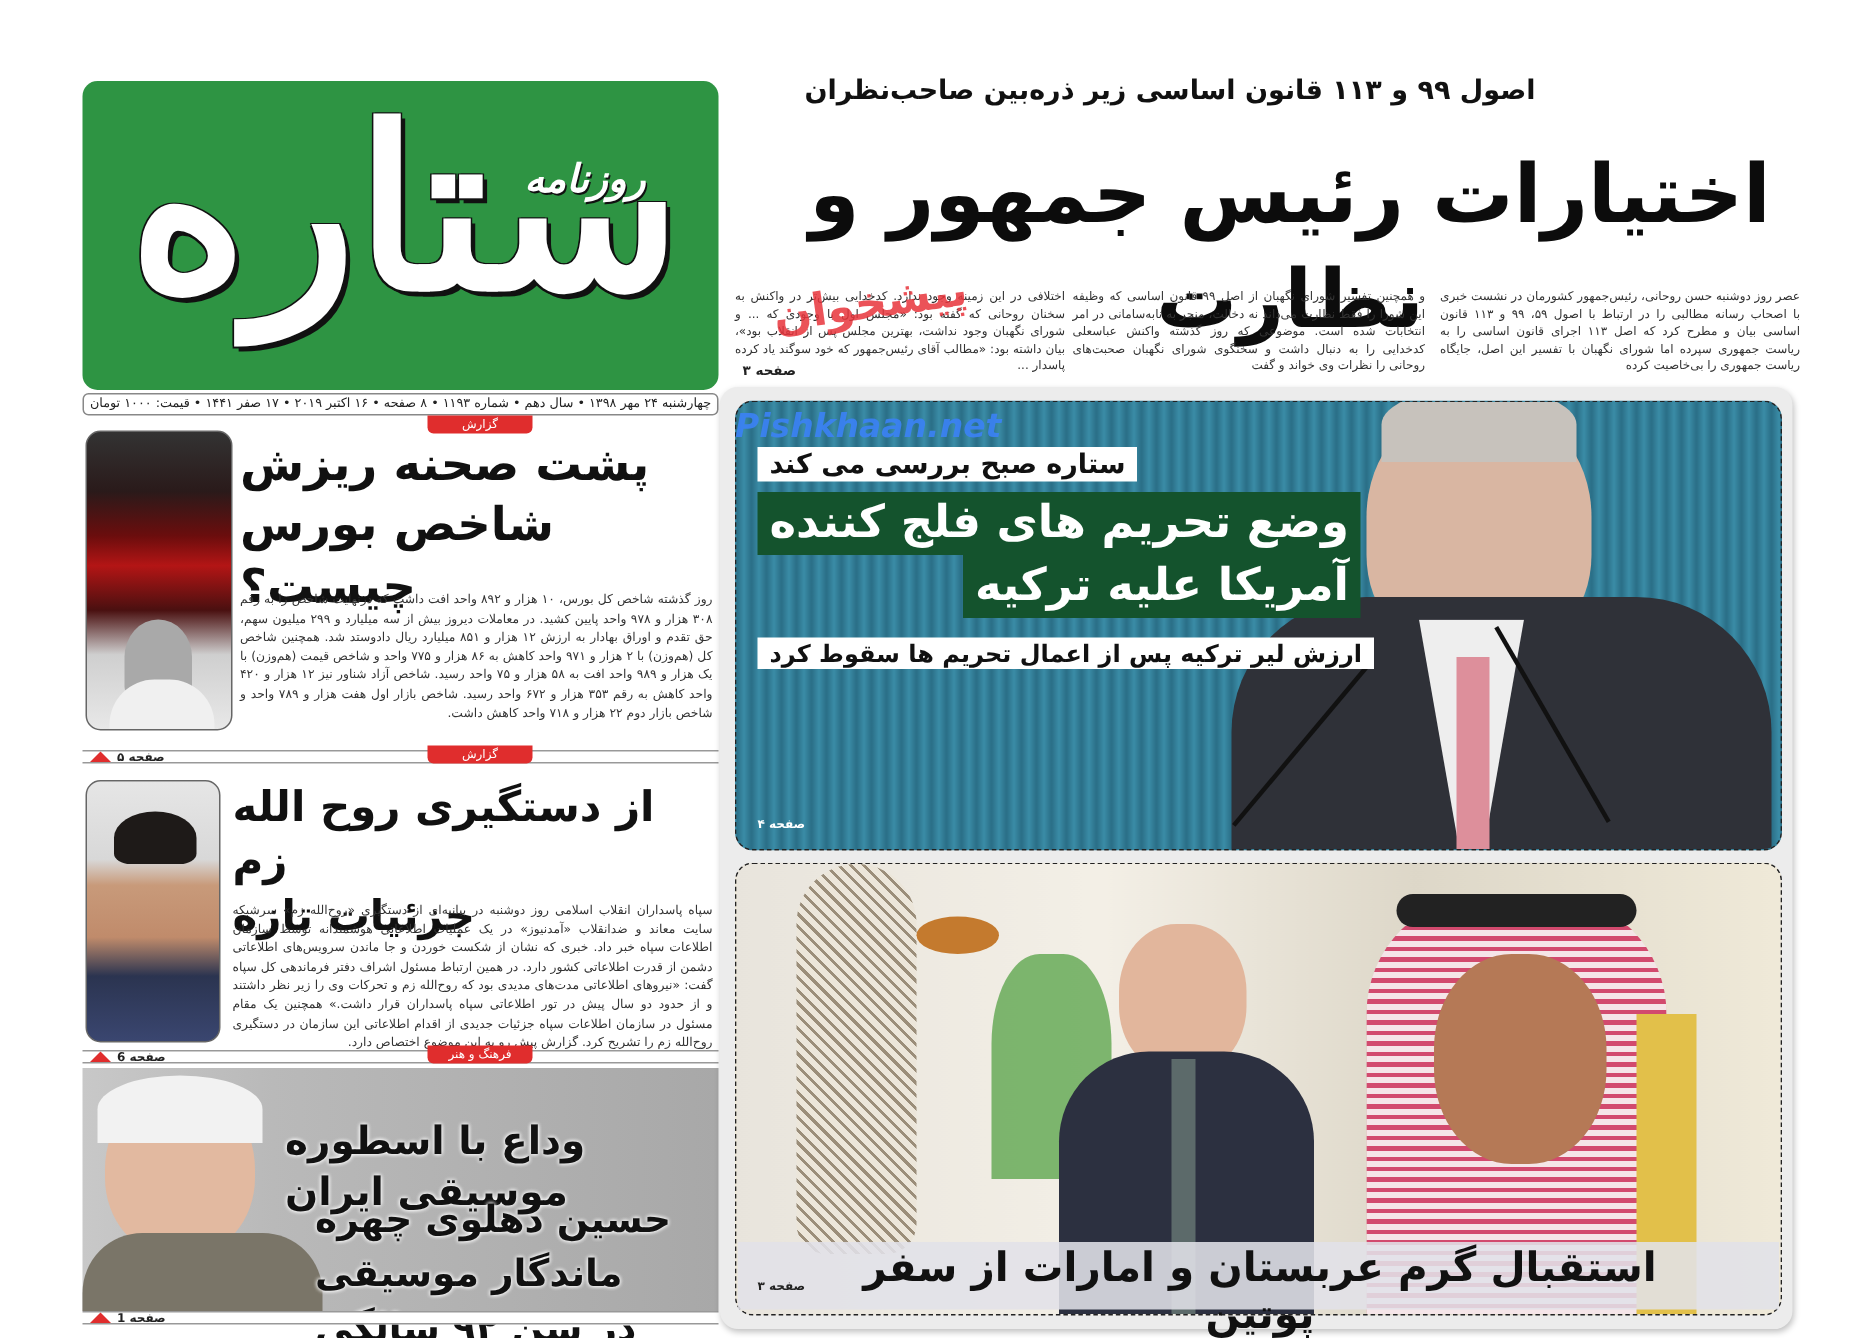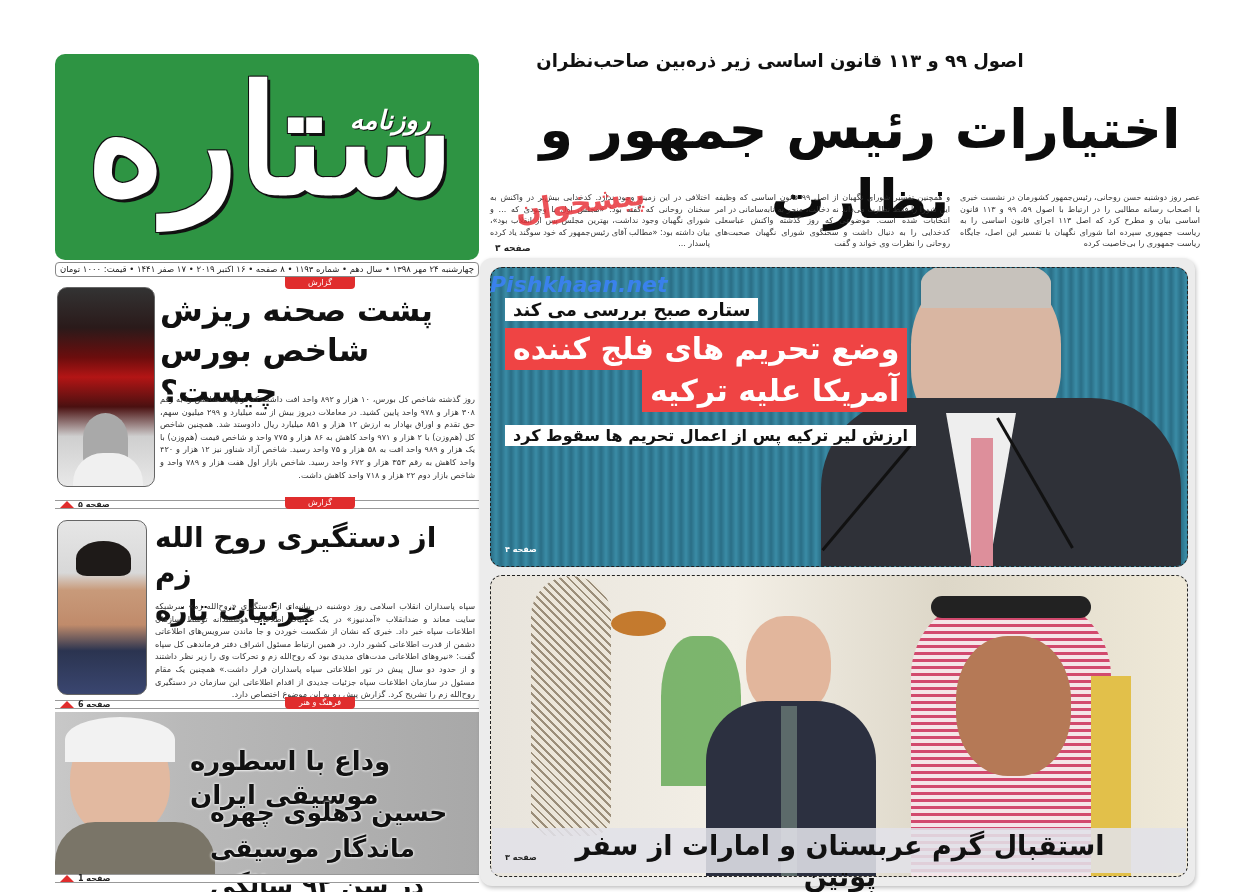--- a/index.html
+++ b/index.html
@@ -85,21 +85,21 @@
     .frame {
       border: 1.5px dashed #222; border-radius: 12px; overflow: hidden;
     }
     .turkey-bg {
       background: repeating-linear-gradient(90deg, #2a6e86 0px, #3a8ca6 5px, #2a6e86 10px);
     }
     .overlay-white {
       background: #fff; color: #111; font-weight: bold; padding: 1px 8px; display: inline-block;
     }
     .overlay-green {
-      background: #ef4444; color: #fff; font-weight: bold; padding: 0 8px; display: inline-block;
+      background: #14532d; color: #fff; font-weight: bold; padding: 0 8px; display: inline-block;
     }
     .watermark {
       left: 490px; top: 210px; color: #3b82f6; font-weight: bold; font-style: italic;
       font-size: 22px; direction: ltr; opacity: 0.9;
     }
     .watermark-fa {
       left: 515px; top: 185px; color: #e8343b; font-weight: bold; font-size: 30px;
       transform: rotate(-8deg); opacity: 0.85;
     }
   </style>

